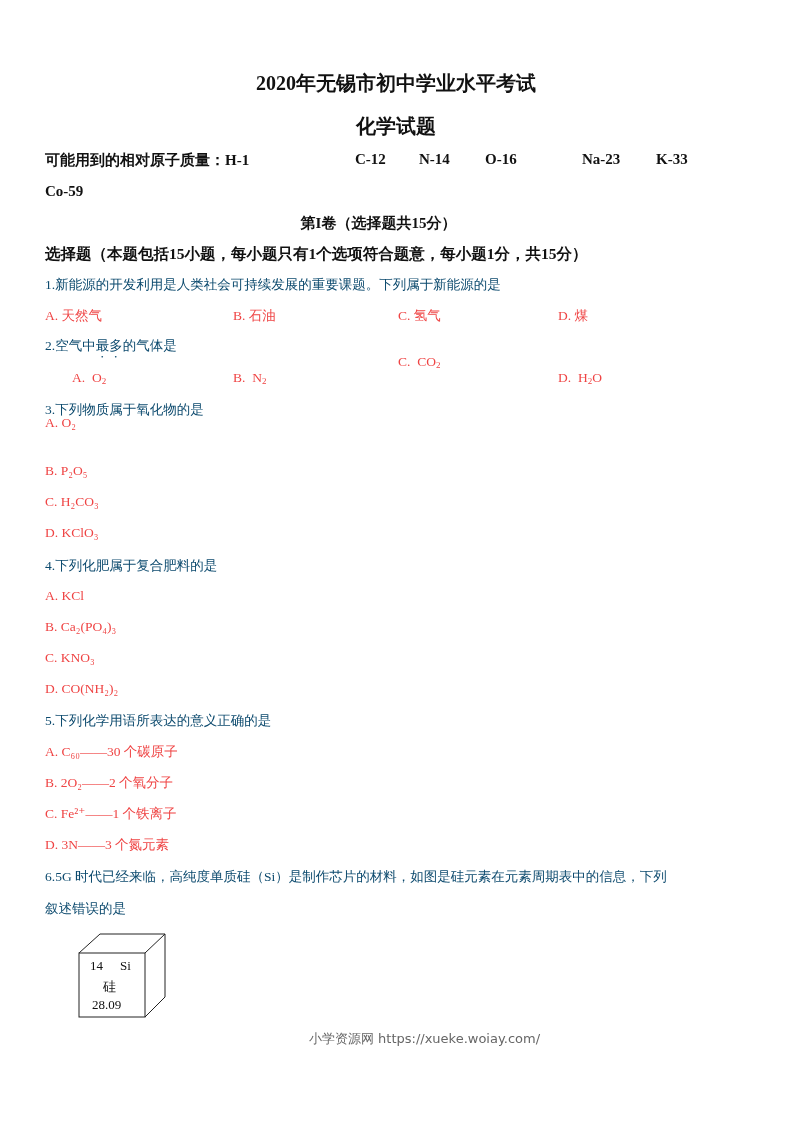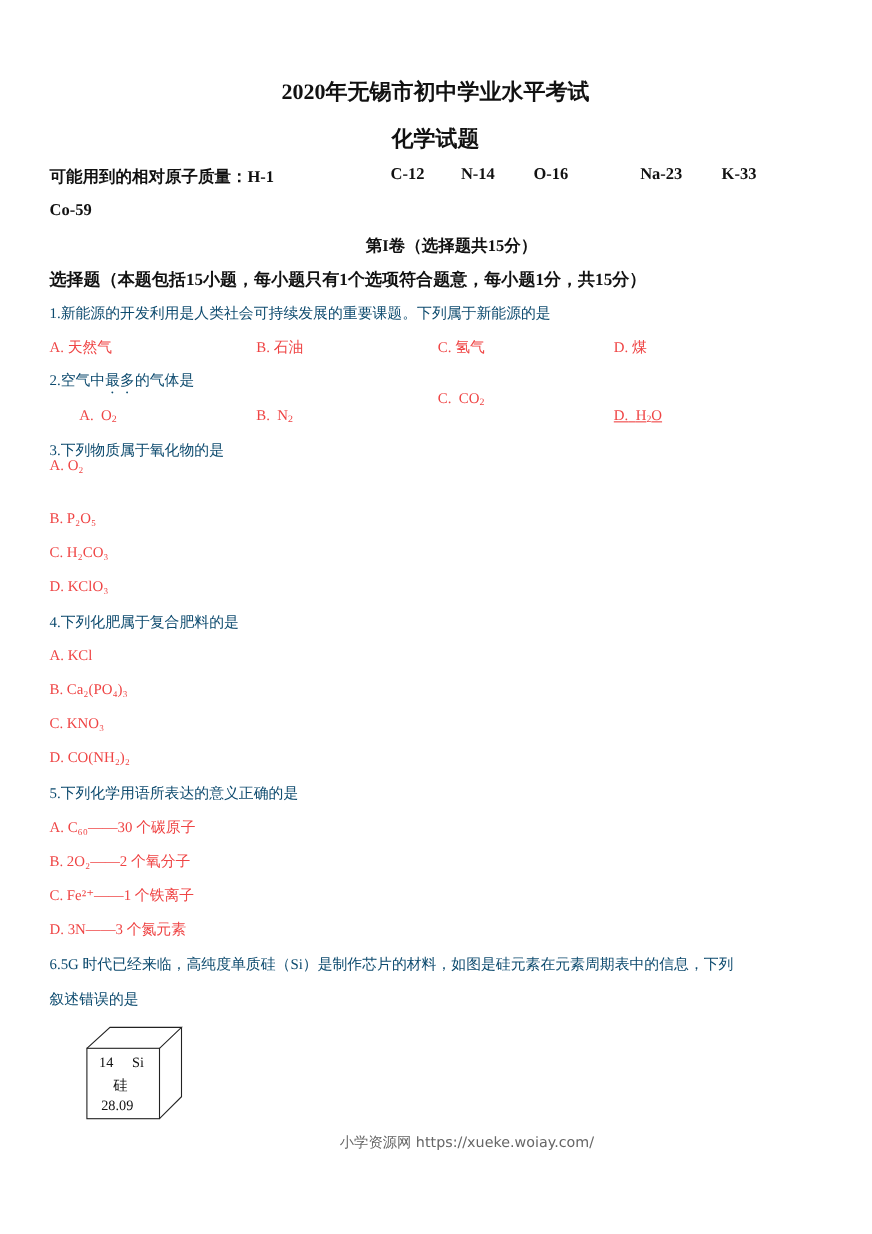--- a/index.html
+++ b/index.html
@@ -24,36 +24,36 @@
 <div class="abs bold" style="left:45px; top:151px;">
   <span>可能用到的相对原子质量：</span><span>H-1</span>
 </div>
 <div class="abs bold" style="left:355px; top:151px;">C-12</div>
 <div class="abs bold" style="left:419px; top:151px;">N-14</div>
 <div class="abs bold" style="left:485px; top:151px;">O-16</div>
 <div class="abs bold" style="left:582px; top:151px;">Na-23</div>
 <div class="abs bold" style="left:656px; top:151px;">K-33</div>
 <div class="abs bold" style="left:45px; top:183px;">Co-59</div>
 
-<div class="abs bold" style="left:0; width:757px; text-align:center; top:214px;padding-left:32px;">第I卷（选择题共15分）</div>
+<div class="abs bold" style="left:0; width:757px; text-align:center; top:214px;">第I卷（选择题共15分）</div>
 <div class="abs bold" style="left:45px; top:244px; font-size:15.5px;">选择题（本题包括15小题，每小题只有1个选项符合题意，每小题1分，共15分）</div>
 
 <div class="abs q" style="left:45px; top:276px;">1.新能源的开发利用是人类社会可持续发展的重要课题。下列属于新能源的是</div>
 <div class="abs opt" style="left:45px; top:307px;">A.  天然气</div>
 <div class="abs opt" style="left:233px; top:307px;">B.  石油</div>
 <div class="abs opt" style="left:398px; top:307px;">C.  氢气</div>
 <div class="abs opt" style="left:558px; top:307px;">D.  煤</div>
 
 <div class="abs q" style="left:45px; top:337px;">
   <span>2.空气中</span><span class="dot">最多</span><span>的气体是</span>
 </div>
 <div class="abs opt" style="left:72px; top:370px;"><span>A.</span>&nbsp;&nbsp;<span>O</span><sub>2</sub></div>
 <div class="abs opt" style="left:233px; top:370px;"><span>B.</span>&nbsp;&nbsp;<span>N</span><sub>2</sub></div>
 <div class="abs opt" style="left:398px; top:354px;"><span>C.</span>&nbsp;&nbsp;<span>CO</span><sub>2</sub></div>
-<div class="abs opt" style="left:558px; top:370px;text-decoration:underline;"><span>D.</span>&nbsp;&nbsp;<span>H</span><sub>2</sub><span>O</span></div>
+<div class="abs opt" style="left:558px; top:370px;"><span>D.</span>&nbsp;&nbsp;<span>H</span><sub>2</sub><span>O</span></div>
 
 <div class="abs q" style="left:45px; top:401px;">3.下列物质属于氧化物的是</div>
 <div class="abs opt" style="left:45px; top:415px;">A. O₂</div>
 <div class="abs opt" style="left:45px; top:463px;">B. P₂O₅</div>
 <div class="abs opt" style="left:45px; top:494px;">C. H₂CO₃</div>
 <div class="abs opt" style="left:45px; top:525px;">D. KClO₃</div>
 
 <div class="abs q" style="left:45px; top:557px;">4.下列化肥属于复合肥料的是</div>
 <div class="abs opt" style="left:45px; top:588px;">A. KCl</div>
 <div class="abs opt" style="left:45px; top:619px;">B. Ca₂(PO₄)₃</div>

